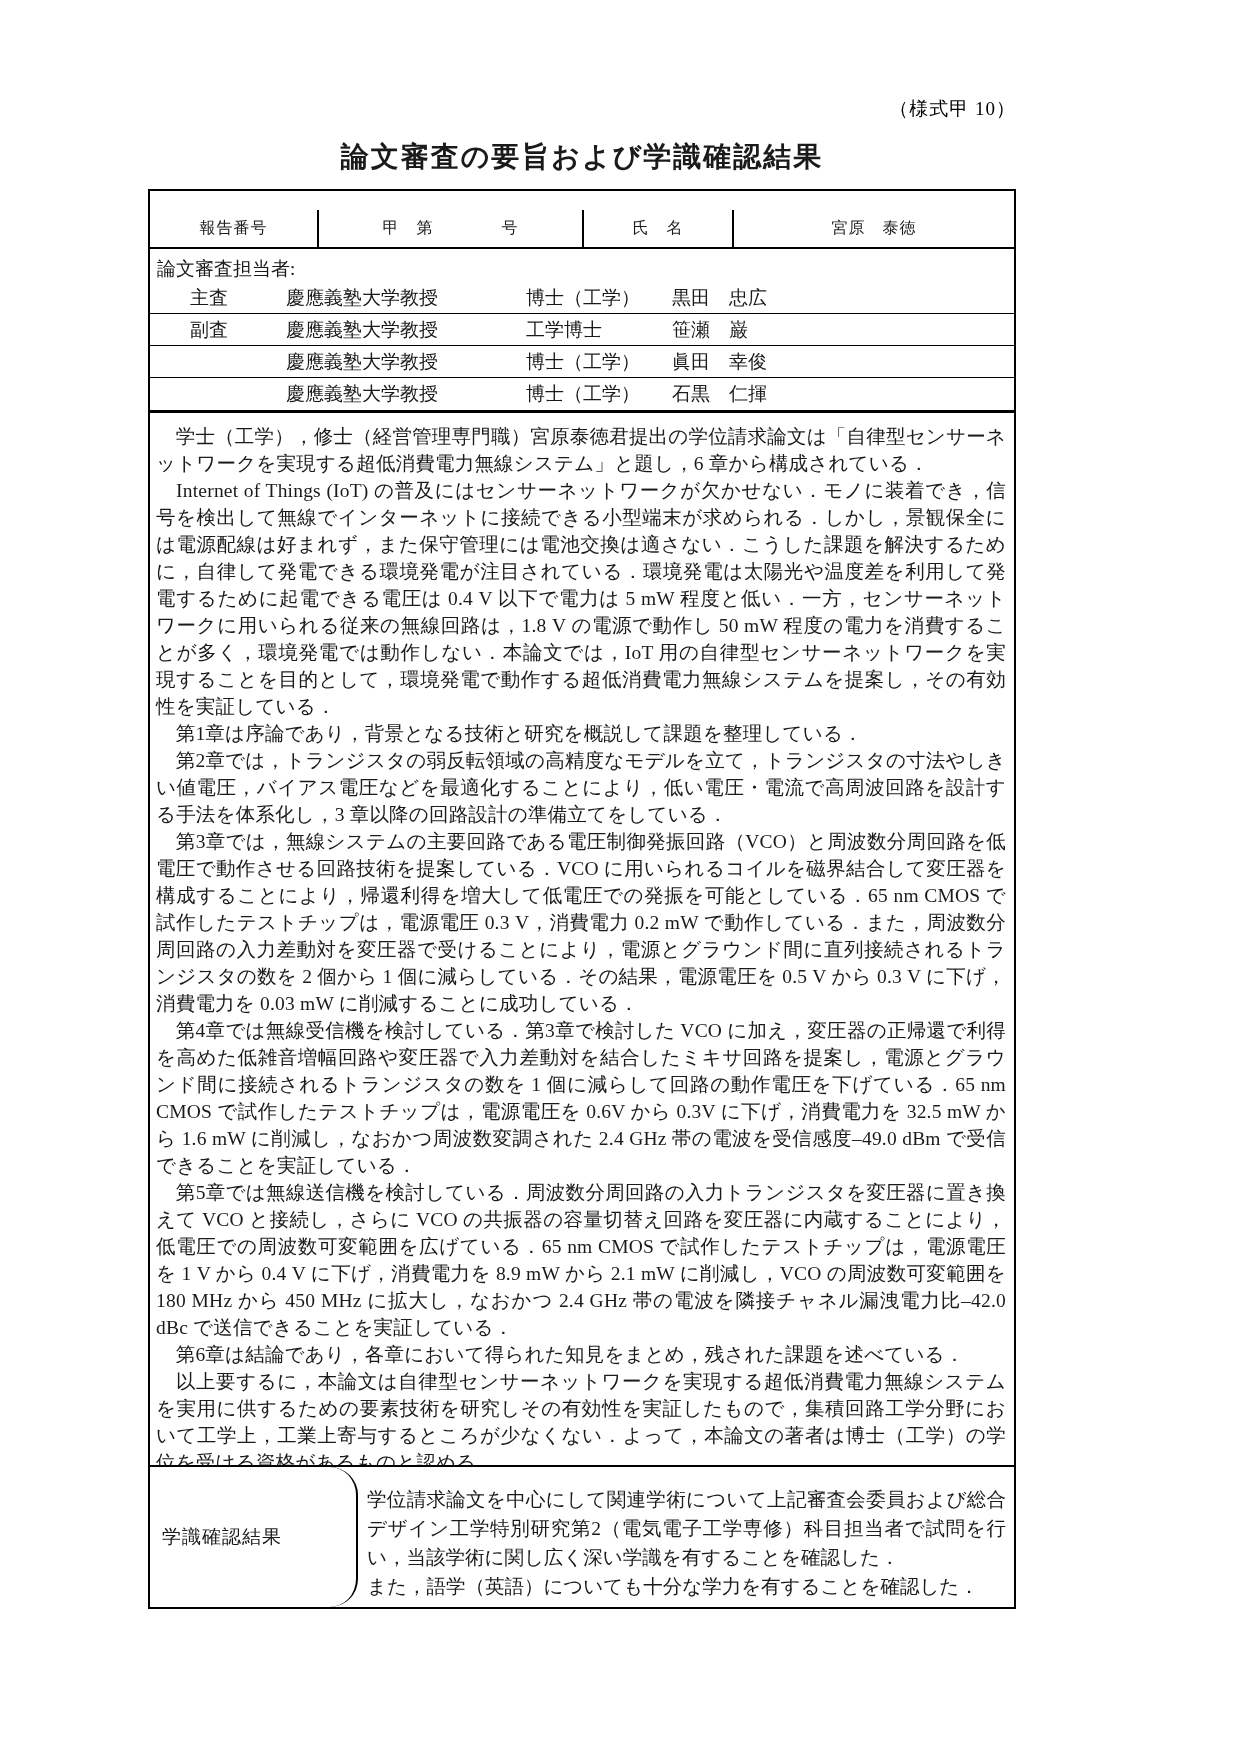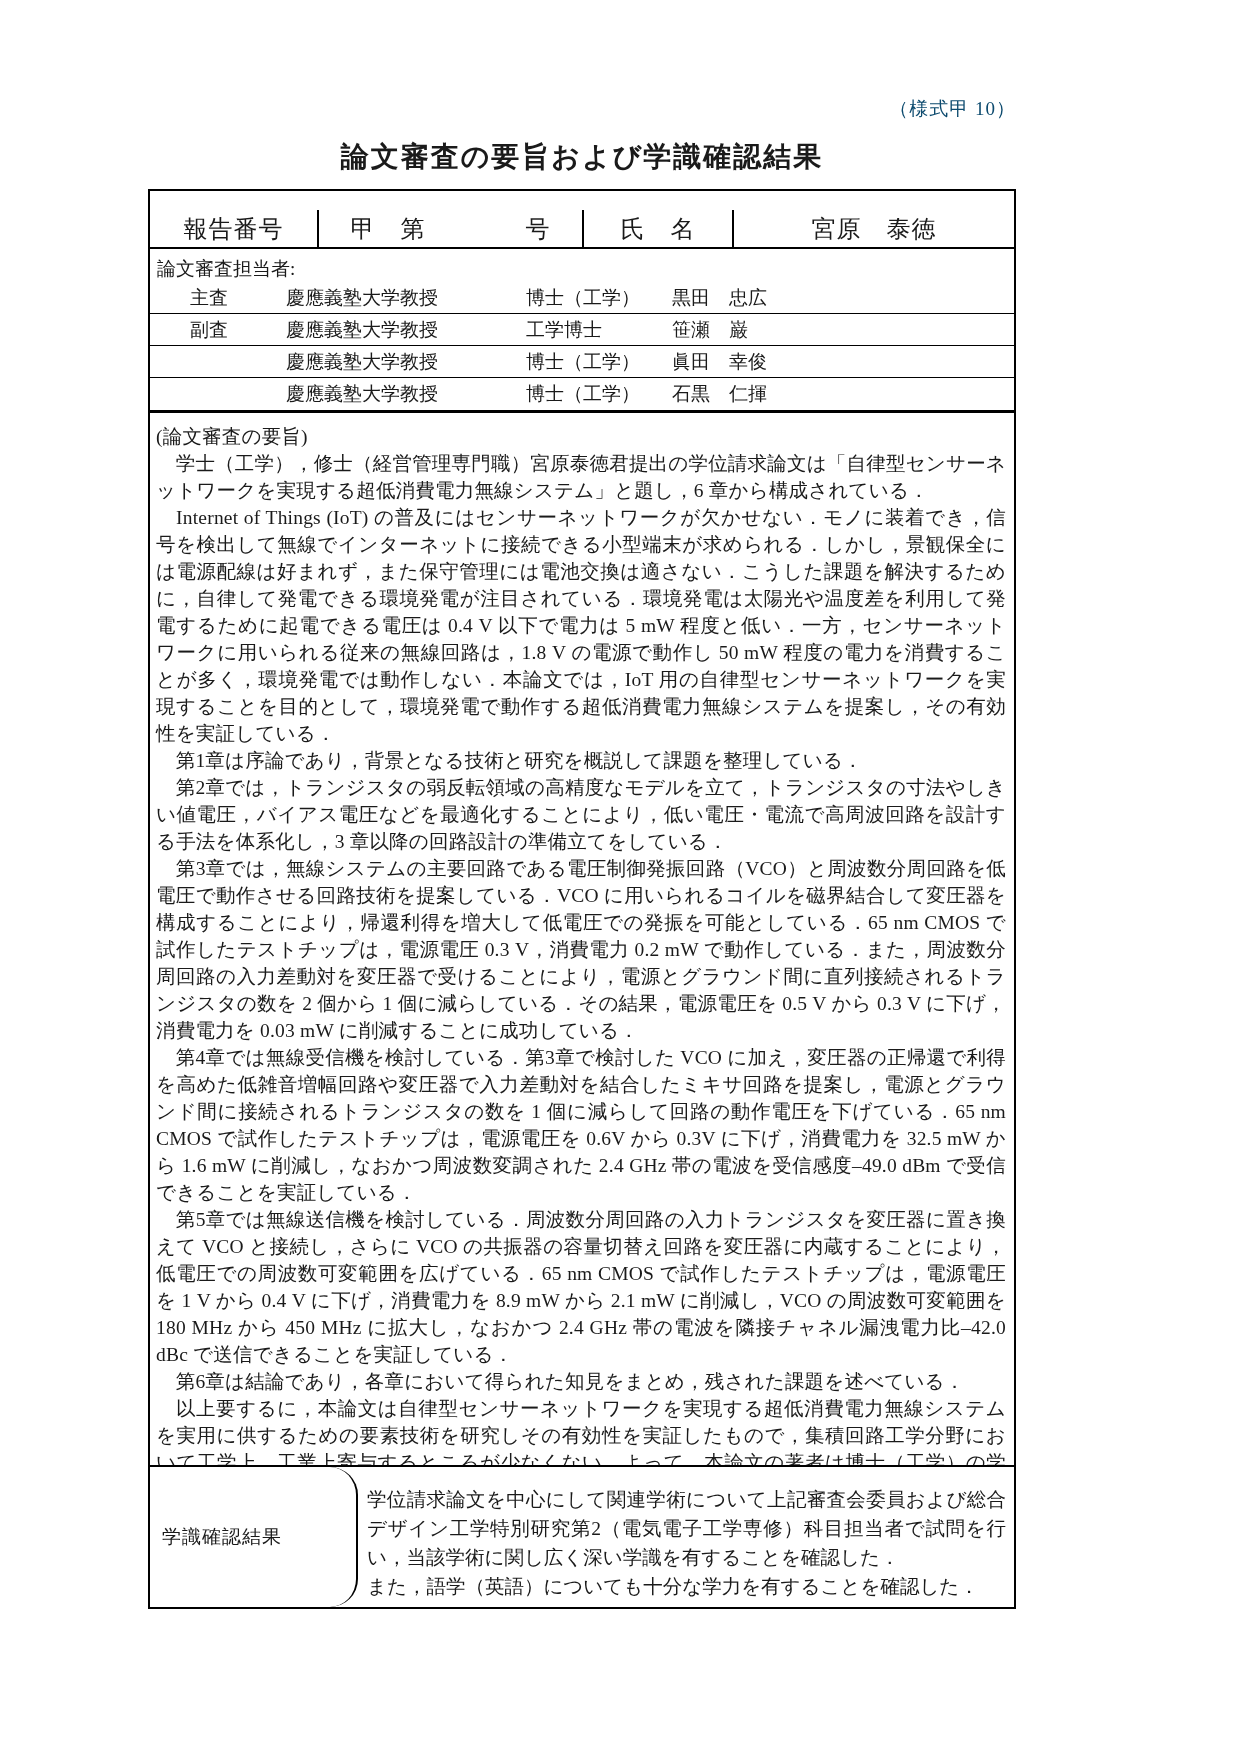--- a/index.html
+++ b/index.html
@@ -16,40 +16,40 @@
   .content {
     position: absolute;
     left: 148px;
     top: 0;
     width: 868px;
   }
   .form-tag {
     padding-top: 96px;
     text-align: right;
     font-size: 19px;
-    color: #0c4a6e;
+    color: #000000;
     letter-spacing: 1px;
   }
   .title {
     margin-top: 16px;
     text-align: center;
     font-size: 28px;
     font-weight: bold;
     letter-spacing: 2px;
   }
   .doc-table {
     margin-top: 13px;
     border: 2px solid #000;
     width: 100%;
   }
   
   .header-row { display: flex; height: 58px; border-bottom: 2px solid #000; }
   .hcell {
     display: flex; align-items: center; justify-content: center;
-    font-size: 24px; letter-spacing: 1px; margin-top: 19px;
+    font-size: 16px; letter-spacing: 1px; margin-top: 19px;
   }
   .c-report-label { width: 169px; border-right: 2px solid #000; }
   .c-report-value { width: 265px; border-right: 2px solid #000; }
   .c-name-label   { width: 150px; border-right: 2px solid #000; }
   .c-name-value   { flex: 1; }
   
   .examiner-section { display: flex; border-bottom: 3px solid #000; flex-direction: column; }
   .examiner-label {
     width: 208px;
     padding: 7px 0 0 7px;
@@ -142,21 +142,20 @@
           <div class="examiner-row">
             <span class="ex-rank"></span>
             <span class="ex-affil">慶應義塾大学教授</span>
             <span class="ex-degree">博士（工学）</span>
             <span class="ex-name">石黒　仁揮</span>
           </div>
         </div>
       </div>
 
       <div class="body-section">
-        <p class="summary-heading">(論文審査の要旨)</p>
         <p>　学士（工学），修士（経営管理専門職）宮原泰徳君提出の学位請求論文は「自律型センサーネットワークを実現する超低消費電力無線システム」と題し，6 章から構成されている．</p>
         <p>　Internet of Things (IoT) の普及にはセンサーネットワークが欠かせない．モノに装着でき，信号を検出して無線でインターネットに接続できる小型端末が求められる．しかし，景観保全には電源配線は好まれず，また保守管理には電池交換は適さない．こうした課題を解決するために，自律して発電できる環境発電が注目されている．環境発電は太陽光や温度差を利用して発電するために起電できる電圧は 0.4 V 以下で電力は 5 mW 程度と低い．一方，センサーネットワークに用いられる従来の無線回路は，1.8 V の電源で動作し 50 mW 程度の電力を消費することが多く，環境発電では動作しない．本論文では，IoT 用の自律型センサーネットワークを実現することを目的として，環境発電で動作する超低消費電力無線システムを提案し，その有効性を実証している．</p>
         <p>　第1章は序論であり，背景となる技術と研究を概説して課題を整理している．</p>
         <p>　第2章では，トランジスタの弱反転領域の高精度なモデルを立て，トランジスタの寸法やしきい値電圧，バイアス電圧などを最適化することにより，低い電圧・電流で高周波回路を設計する手法を体系化し，3 章以降の回路設計の準備立てをしている．</p>
         <p>　第3章では，無線システムの主要回路である電圧制御発振回路（VCO）と周波数分周回路を低電圧で動作させる回路技術を提案している．VCO に用いられるコイルを磁界結合して変圧器を構成することにより，帰還利得を増大して低電圧での発振を可能としている．65 nm CMOS で試作したテストチップは，電源電圧 0.3 V，消費電力 0.2 mW で動作している．また，周波数分周回路の入力差動対を変圧器で受けることにより，電源とグラウンド間に直列接続されるトランジスタの数を 2 個から 1 個に減らしている．その結果，電源電圧を 0.5 V から 0.3 V に下げ，消費電力を 0.03 mW に削減することに成功している．</p>
         <p>　第4章では無線受信機を検討している．第3章で検討した VCO に加え，変圧器の正帰還で利得を高めた低雑音増幅回路や変圧器で入力差動対を結合したミキサ回路を提案し，電源とグラウンド間に接続されるトランジスタの数を 1 個に減らして回路の動作電圧を下げている．65 nm CMOS で試作したテストチップは，電源電圧を 0.6V から 0.3V に下げ，消費電力を 32.5 mW から 1.6 mW に削減し，なおかつ周波数変調された 2.4 GHz 帯の電波を受信感度–49.0 dBm で受信できることを実証している．</p>
         <p>　第5章では無線送信機を検討している．周波数分周回路の入力トランジスタを変圧器に置き換えて VCO と接続し，さらに VCO の共振器の容量切替え回路を変圧器に内蔵することにより，低電圧での周波数可変範囲を広げている．65 nm CMOS で試作したテストチップは，電源電圧を 1 V から 0.4 V に下げ，消費電力を 8.9 mW から 2.1 mW に削減し，VCO の周波数可変範囲を 180 MHz から 450 MHz に拡大し，なおかつ 2.4 GHz 帯の電波を隣接チャネル漏洩電力比–42.0 dBc で送信できることを実証している．</p>
         <p>　第6章は結論であり，各章において得られた知見をまとめ，残された課題を述べている．</p>
         <p>　以上要するに，本論文は自律型センサーネットワークを実現する超低消費電力無線システムを実用に供するための要素技術を研究しその有効性を実証したもので，集積回路工学分野において工学上，工業上寄与するところが少なくない．よって，本論文の著者は博士（工学）の学位を受ける資格があるものと認める．</p>
       </div>

